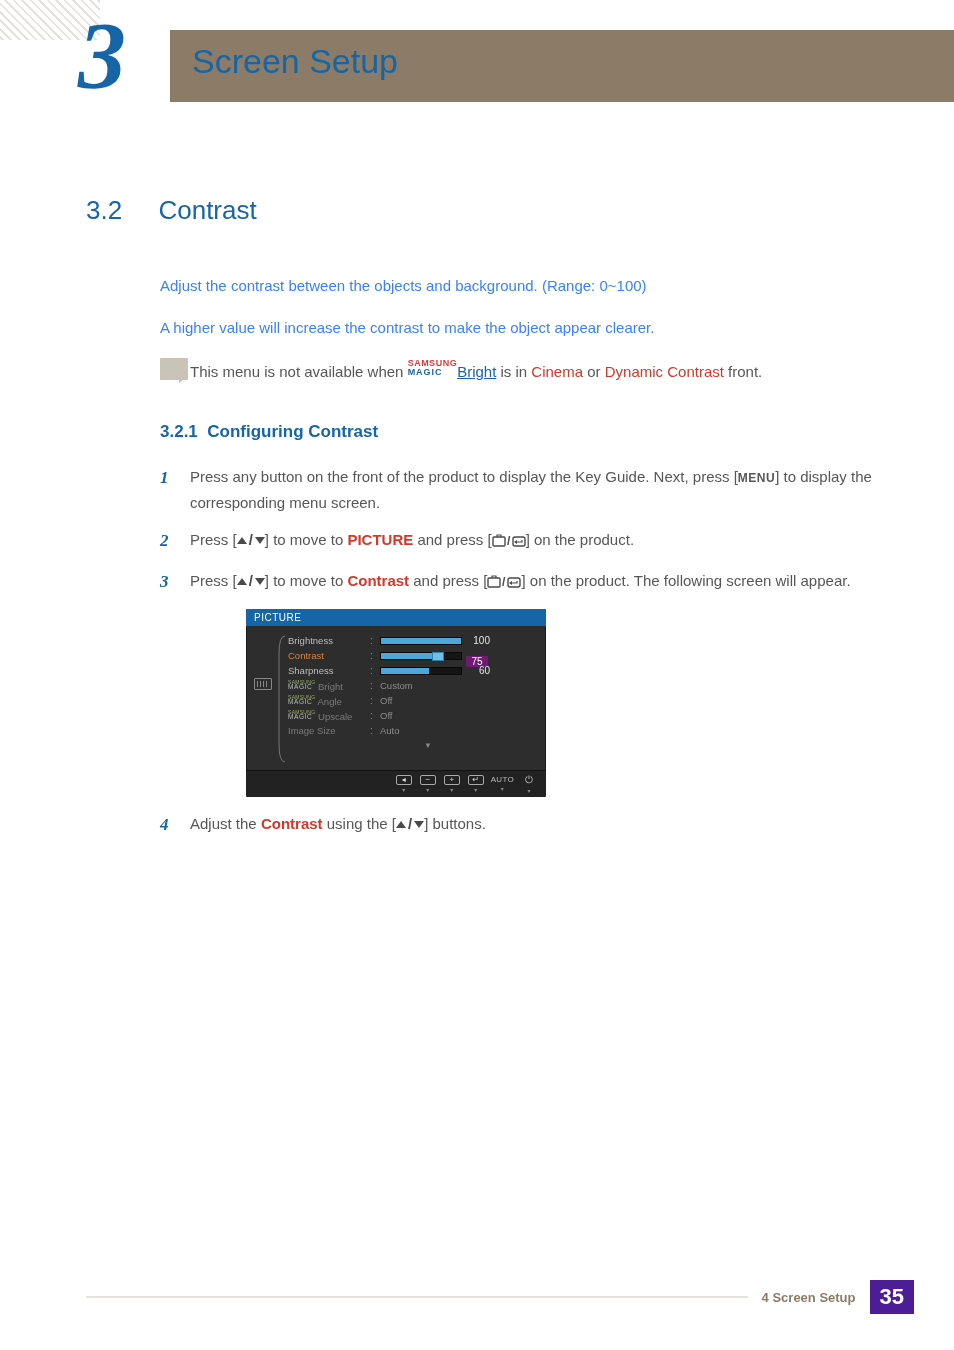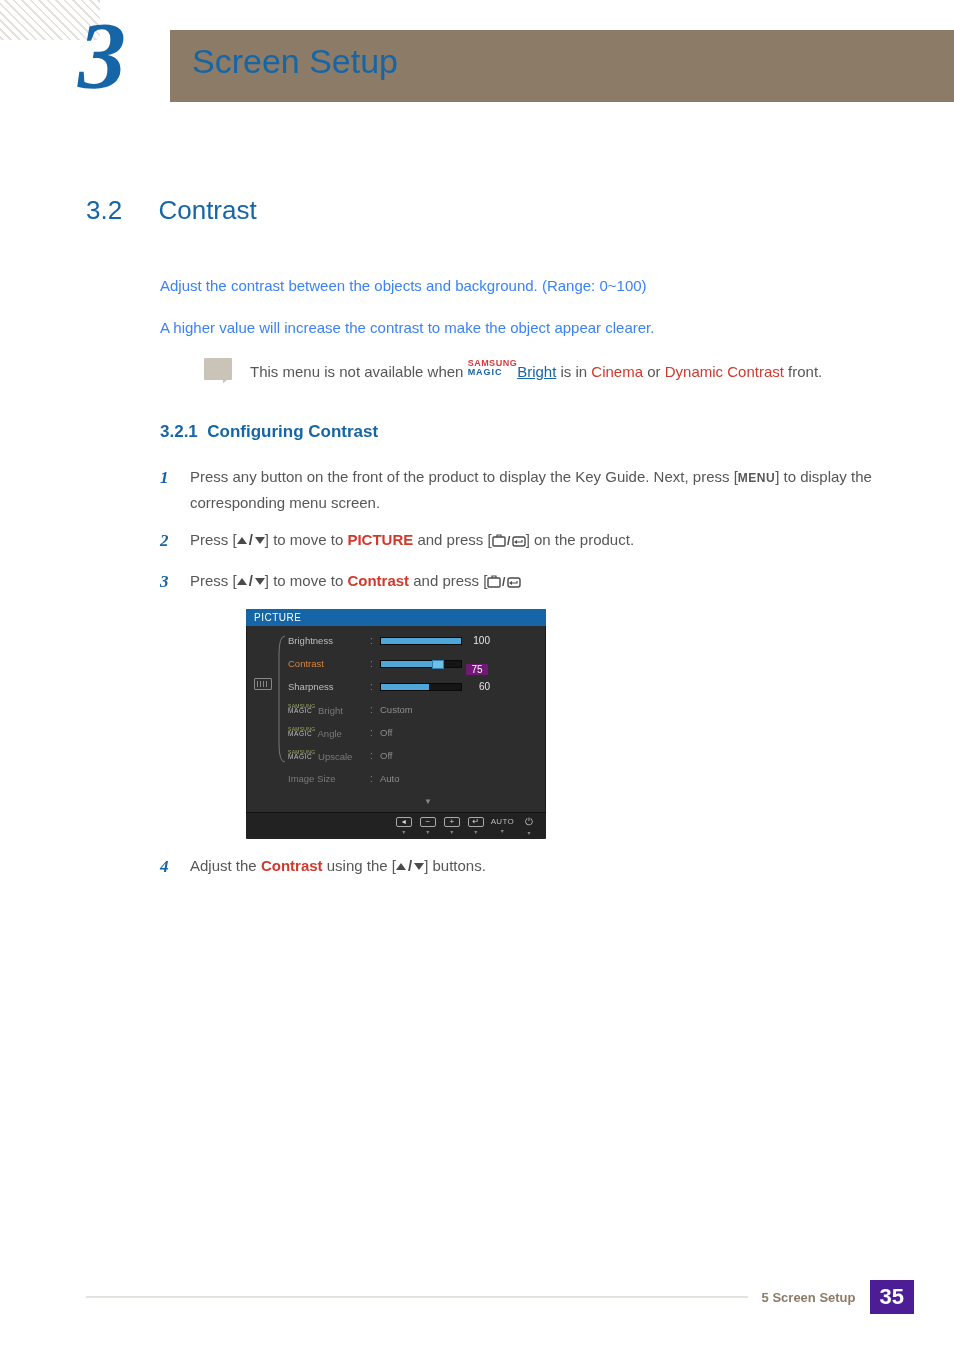--- a/index.html
+++ b/index.html
@@ -16,21 +16,21 @@
   .chapter-title { position: absolute; top: 42px; left: 192px; font-size: 34px; color: #1665a6; font-weight: 500; }
 
   
   .body { position: absolute; top: 195px; left: 86px; width: 788px; }
   .sec-num { font-size: 26px; color: #1665a6; font-weight: 500; display: inline-block; width: 68px; vertical-align: top; }
   .sec-title { font-size: 26px; color: #1665a6; font-weight: 500; display: inline-block; }
 
   .para-block { margin-left: 74px; margin-top: 48px; font-size: 15px; line-height: 1.6; color: #3b82f6; }
   .para-block p { margin-bottom: 18px; }
 
-  .note-row { display: flex; align-items: flex-end; gap: 18px; margin-top: 6px; margin-left: 118px; }
+  .note-row { display: flex; align-items: flex-end; gap: 2px; margin-top: 6px; margin-left: 74px; }
   .note-icon { width: 28px; height: 22px; background: #c9c3b8; position: relative; border-radius: 1px; }
   .note-icon::after { content: ""; position: absolute; right: 3px; bottom: -3px; width: 10px; height: 10px; background: #c9c3b8; transform: rotate(30deg); clip-path: polygon(0 0, 100% 0, 70% 100%); }
   .note-text { font-size: 15px; color: #575757; }
   .magic-word { font-size: 9px; font-weight: bold; line-height: 1; display: inline-block; vertical-align: 2px; }
   .magic-top { color: #d83a3a; display: block; letter-spacing: 0.5px; }
   .magic-bot { color: #1665a6; display: block; letter-spacing: 1px; }
   .link-u { color: #1665a6; text-decoration: underline; }
   .red { color: #cf3a2c; }
 
   .subhead { margin-left: 74px; margin-top: 42px; font-size: 17px; color: #1665a6; font-weight: 600; }
@@ -52,21 +52,21 @@
   
   .osd-wrap { margin: 10px 0 14px 160px; }
   .osd { width: 300px; background: #2d2d2d; font-size: 10px; color: #a8a8a8; border-radius: 2px; overflow: hidden; box-shadow: 0 0 0 1px #1a1a1a inset; }
   .osd-title { background: #1665a6; color: #fff; font-size: 10px; padding: 3px 8px; font-weight: 500; letter-spacing: 0.5px; }
   .osd-body { display: flex; padding: 8px 8px 6px 4px; gap: 2px; }
   .osd-left { width: 26px; display: flex; align-items: flex-start; justify-content: center; padding-top: 44px; }
   .osd-monitor { width: 18px; height: 12px; border: 1px solid #888; border-radius: 1px; position: relative; }
   .osd-monitor::after { content: ""; position: absolute; left: 2px; top: 2px; right: 2px; bottom: 2px; background: repeating-linear-gradient(90deg, #888 0 1px, transparent 1px 3px); }
   .osd-curve { width: 8px; display: flex; align-items: stretch; }
   .osd-curve svg { height: 130px; width: 8px; }
-  .osd-list { flex: 1; display: flex; flex-direction: column; gap: 9px; }
+  .osd-list { flex: 1; display: flex; flex-direction: column; gap: 1px; }
   .osd-row { display: flex; align-items: center; gap: 4px; height: 14px; }
   .osd-label { width: 78px; font-size: 9.5px; color: #bdbdbd; white-space: nowrap; }
   .osd-label.sel { color: #d8843f; }
   .osd-label.dim { color: #7a7a7a; }
   .osd-magic { display: inline-block; line-height: 0.8; vertical-align: 1px; }
   .osd-magic .t { display: block; font-size: 5px; color: #9a6; letter-spacing: 0.3px; }
   .osd-magic .b { display: block; font-size: 6.5px; color: #bdbdbd; letter-spacing: 0.6px; }
   .osd-colon { width: 6px; color: #888; }
   .osd-bar { width: 82px; height: 8px; background: #151515; border: 1px solid #0a0a0a; position: relative; }
   .osd-bar-fill { position: absolute; top: 0; left: 0; bottom: 0; background: #4fa6d8; }
@@ -143,21 +143,21 @@
       <div class="step">
         <div class="step-num">3</div>
         <div class="step-text">
           <span>Press [</span><span><span class="tri-up"></span><span class="slash">/</span><span class="tri-down"></span></span><span>] to move to </span><span class="red" style="font-weight:bold">Contrast</span><span> and press [</span><span class="icon-pair"><svg width="34" height="14">
                 <rect x="1" y="3" width="12" height="9" rx="1" fill="none" stroke="#4a4a4a" stroke-width="1.4"></rect>
                 <path d="M5 3 v-2 h4 v2" fill="none" stroke="#4a4a4a" stroke-width="1.2"></path>
                 <text x="15" y="11" font-size="12" fill="#4a4a4a" font-weight="bold">/</text>
                 <rect x="21" y="3" width="12" height="9" rx="2" fill="none" stroke="#4a4a4a" stroke-width="1.4"></rect>
                 <polyline points="30,6 30,8 25,8" fill="none" stroke="#4a4a4a" stroke-width="1.2"></polyline>
                 <polygon points="25,6 25,10 22,8" fill="#4a4a4a"></polygon>
-              </svg></span>
+              </svg></span><span>] on the product. The following screen will appear.</span>
         </div>
       </div>
     </div>
 
     <div class="osd-wrap">
       <div class="osd">
         <div class="osd-title">PICTURE</div>
         <div class="osd-body">
           <div class="osd-left">
               <div class="osd-monitor"></div>
@@ -251,16 +251,16 @@
         <div class="step-text">
           <span>Adjust the </span><span class="red" style="font-weight:bold">Contrast</span><span> using the [</span><span><span class="tri-up"></span><span class="slash">/</span><span class="tri-down"></span></span><span>] buttons.</span>
         </div>
       </div>
     </div>
 
   </div>
 
   <div class="footer">
     <div class="footer-line"></div>
-    <div class="footer-text">5 Screen Setup</div>
+    <div class="footer-text">4 Screen Setup</div>
     <div class="footer-num">35</div>
   </div>
 </div>
 
 </body></html>

